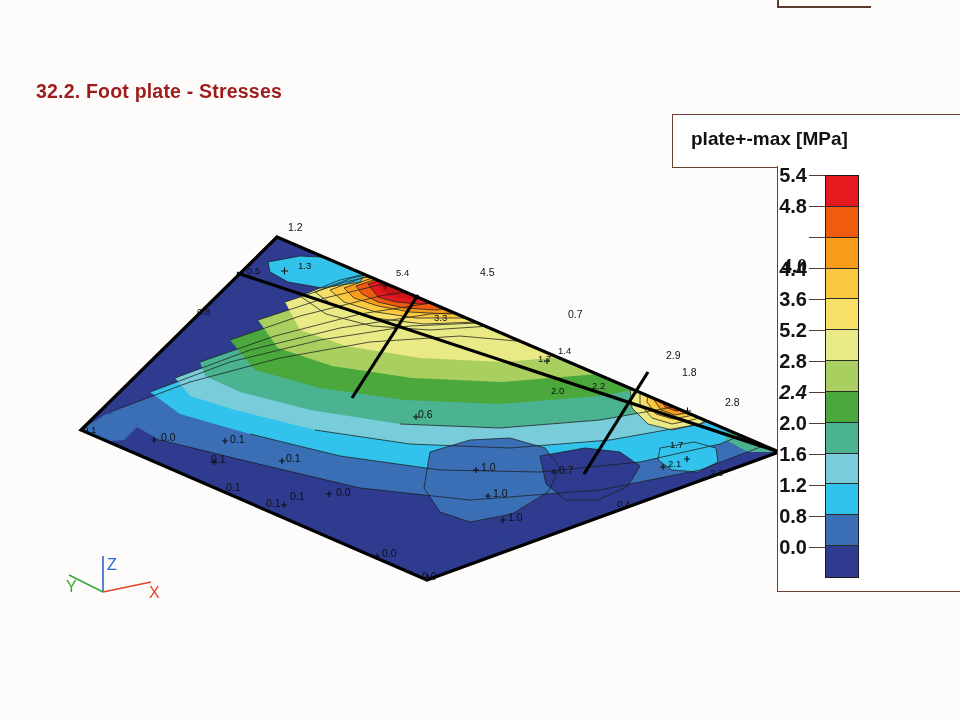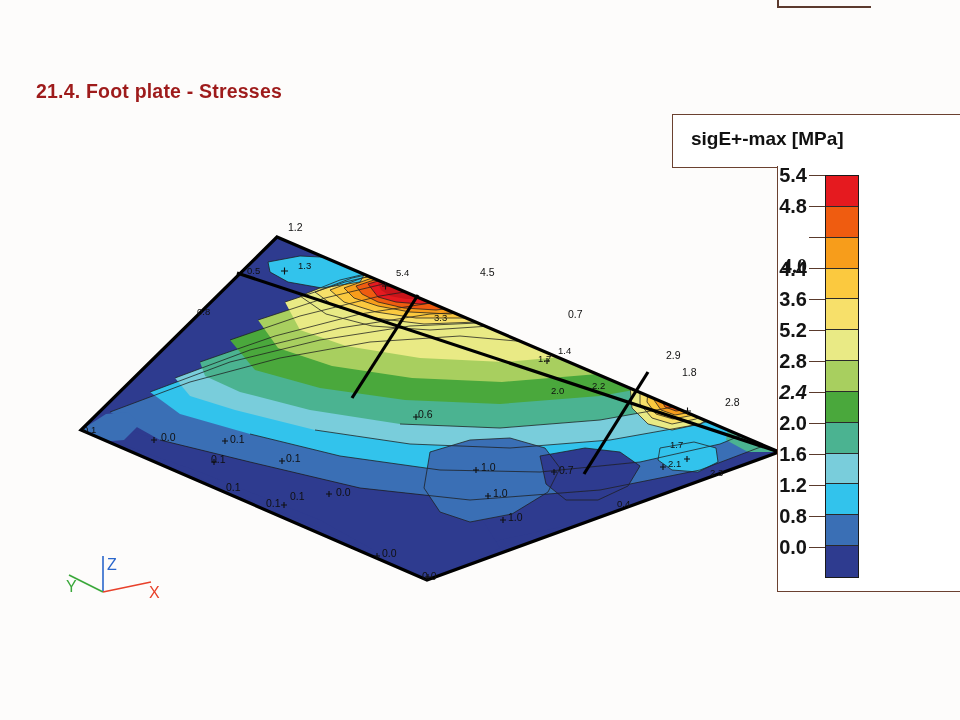--- a/index.html
+++ b/index.html
@@ -157,21 +157,21 @@
     font-family: "Liberation Sans", sans-serif;
     font-size: 16px;
     font-weight: normal;
   }
 </style>
 </head>
 <body>
 
 <div id="top-frame-fragment"></div>
 
-<div id="page-title">21.4. Foot plate - Stresses</div>
+<div id="page-title">32.2. Foot plate - Stresses</div>
 
 <div id="plot-area">
 <svg id="contour-svg" width="800" height="700" viewBox="0 0 800 700" xmlns="http://www.w3.org/2000/svg">
   <defs>
     <clipPath id="plateClip">
       <polygon points="277,237 779,452 427,580 81,430"></polygon>
     </clipPath>
   </defs>
 
   <g clip-path="url(#plateClip)">
@@ -325,21 +325,21 @@
   <line x1="48" y1="44" x2="14" y2="27" stroke="#3aa83a" stroke-width="1.6"></line>
   <line x1="48" y1="44" x2="96" y2="34" stroke="#e8402a" stroke-width="1.6"></line>
   <text class="axis-letter" x="52" y="22" fill="#2a66cc">Z</text>
   <text class="axis-letter" x="11" y="44" fill="#3aa83a">Y</text>
   <text class="axis-letter" x="94" y="50" fill="#e8402a">X</text>
 </svg>
 </div>
 
 <div id="legend">
   <div id="legend-title-box">
-    <div id="legend-title">sigE+-max [MPa]</div>
+    <div id="legend-title">plate+-max [MPa]</div>
   </div>
   <div id="legend-body-box"></div>
   <div id="colorbar-wrap">
     <div id="colorbar">
         <div class="cb-band" title="4.8 - 5.4" style="background: rgb(229, 26, 31); height: 7.69231%;"></div>
         <div class="cb-band" title="4.4 - 4.8" style="background: rgb(239, 92, 16); height: 7.69231%;"></div>
         <div class="cb-band" title="4.0 - 4.4" style="background: rgb(247, 157, 27); height: 7.69231%;"></div>
         <div class="cb-band" title="3.6 - 4.0" style="background: rgb(251, 201, 63); height: 7.69231%;"></div>
         <div class="cb-band" title="3.2 - 3.6" style="background: rgb(247, 224, 106); height: 7.69231%;"></div>
         <div class="cb-band" title="2.8 - 3.2" style="background: rgb(233, 234, 133); height: 7.69231%;"></div>

